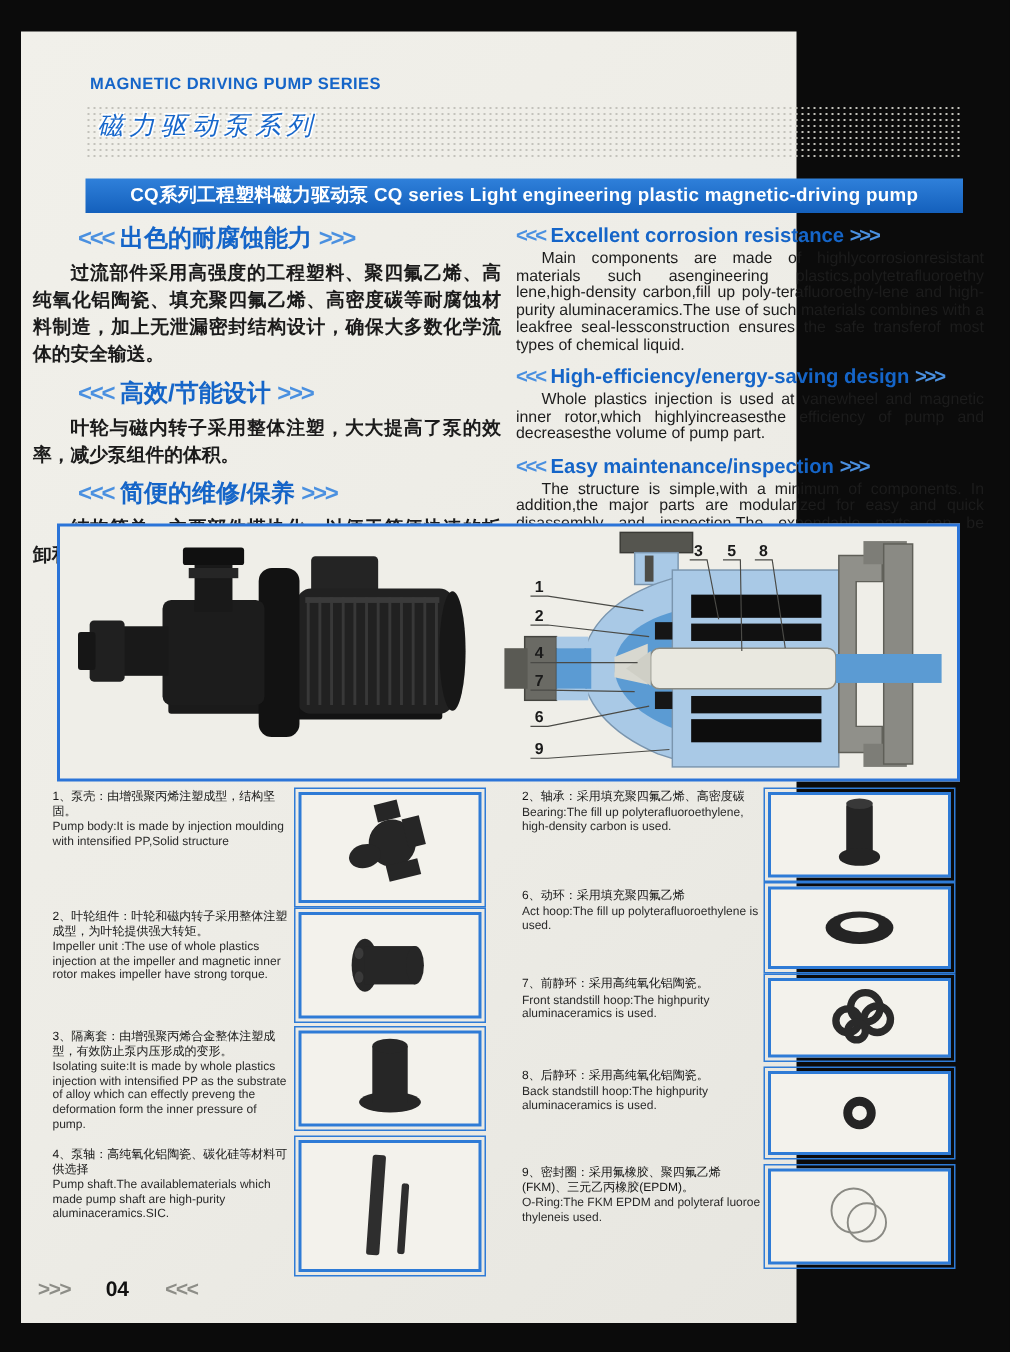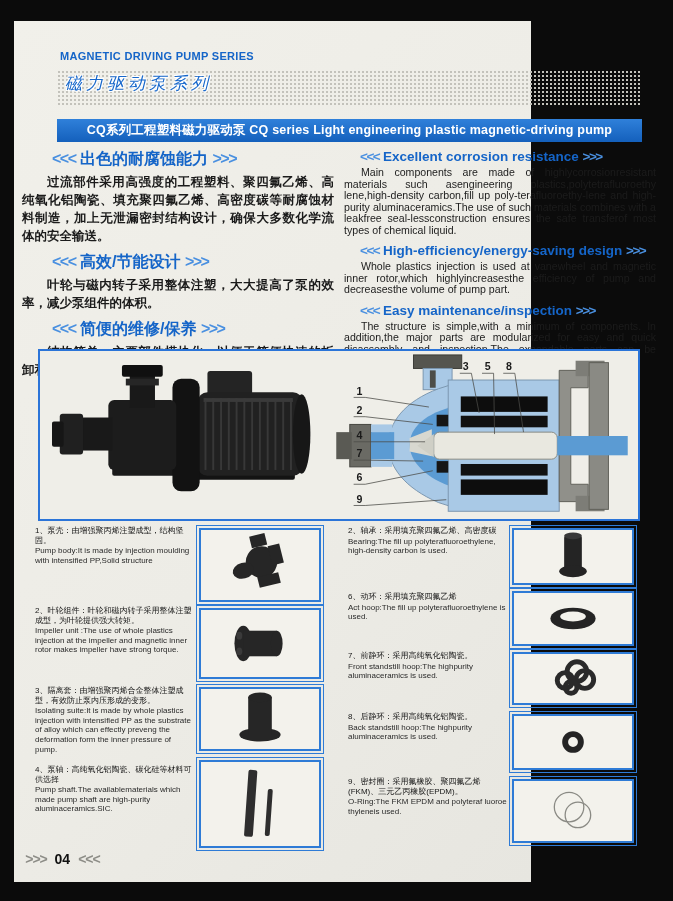--- a/index.html
+++ b/index.html
@@ -19,21 +19,21 @@
                text-shadow:1px 1px 0 #ffffff,-1px -1px 0 #ffffff,1px -1px 0 #fff,-1px 1px 0 #fff; }
   .banner { position:absolute; left:43px; top:98px; width:585px; height:23px;
             background:linear-gradient(180deg,#2f80da,#1460bc);
             color:#fff; font-size:12.5px; font-weight:bold;
             display:flex; align-items:center; justify-content:center; letter-spacing:.2px; }
 
   
   .features { position:absolute; left:8px; top:121px; width:634px; display:flex; gap:10px; }
   .fcol { width:312px; }
   .feat-h { font-size:16px; font-weight:bold; color:#1565c8; margin:7px 0 3px 30px; white-space:nowrap; }
-  .en .feat-h { margin-left:16px; font-size:13.5px; }
+  .en .feat-h { margin-left:0; font-size:13.5px; }
   .chev { color:#4a90e0; letter-spacing:-1.5px; font-weight:bold; }
   .zh .feat-p { font-size:12.5px; font-weight:600; color:#1b1b1b; line-height:18px;
                 text-align:justify; text-indent:2em; }
   .en .feat-p { font-size:10.6px; color:#1c1c1c; line-height:11.5px; text-align:justify; text-indent:1.6em; }
 
   
   .main-box { position:absolute; left:24px; top:328px; width:602px; height:172px;
               border:2px solid #2b74d8; background:#efeee8; }
   .photo-svg { position:absolute; left:12px; top:6px; width:272px; height:156px; }
   .diagram-svg { position:absolute; left:288px; top:2px; width:308px; height:166px; }
@@ -53,21 +53,21 @@
   .t4{left:21px;top:744px} .b4{left:185px;top:739px;height:88px}
   .t5{left:334px;top:505px} .b5{left:498px;top:507px;height:57px}
   .t6{left:334px;top:571px} .b6{left:498px;top:570px;height:55px}
   .t7{left:334px;top:630px} .b7{left:498px;top:631px;height:53px}
   .t8{left:334px;top:691px} .b8{left:498px;top:693px;height:56px}
   .t9{left:334px;top:756px} .b9{left:498px;top:758px;height:64px}
 
   
   .footer { position:absolute; left:11px; top:830px; font-size:14px; }
   .farr { color:#8d8d87; font-weight:bold; font-style:italic; letter-spacing:-1px; }
-  .fnum { color:#111; font-weight:bold; margin:0 4px; }
+  .fnum { color:#111; font-weight:bold; margin:0 20px; }
 </style>
 </head>
 <body>
 
 <div class="page">
 
   <div class="series-en">MAGNETIC DRIVING PUMP SERIES</div>
 
   <div class="dot-band">
     <div class="series-zh">磁力驱动泵系列</div>

